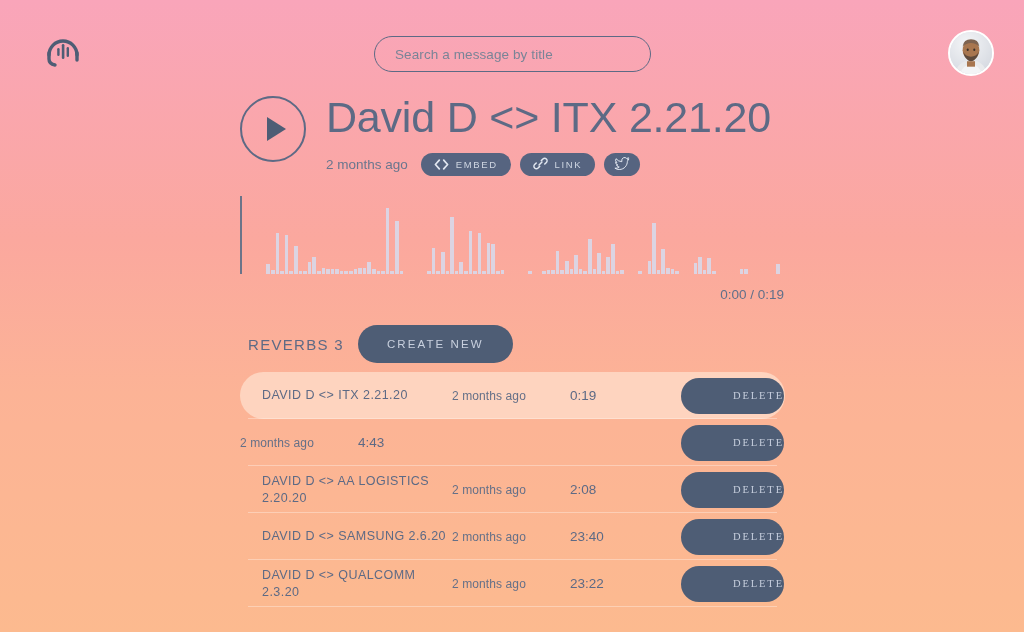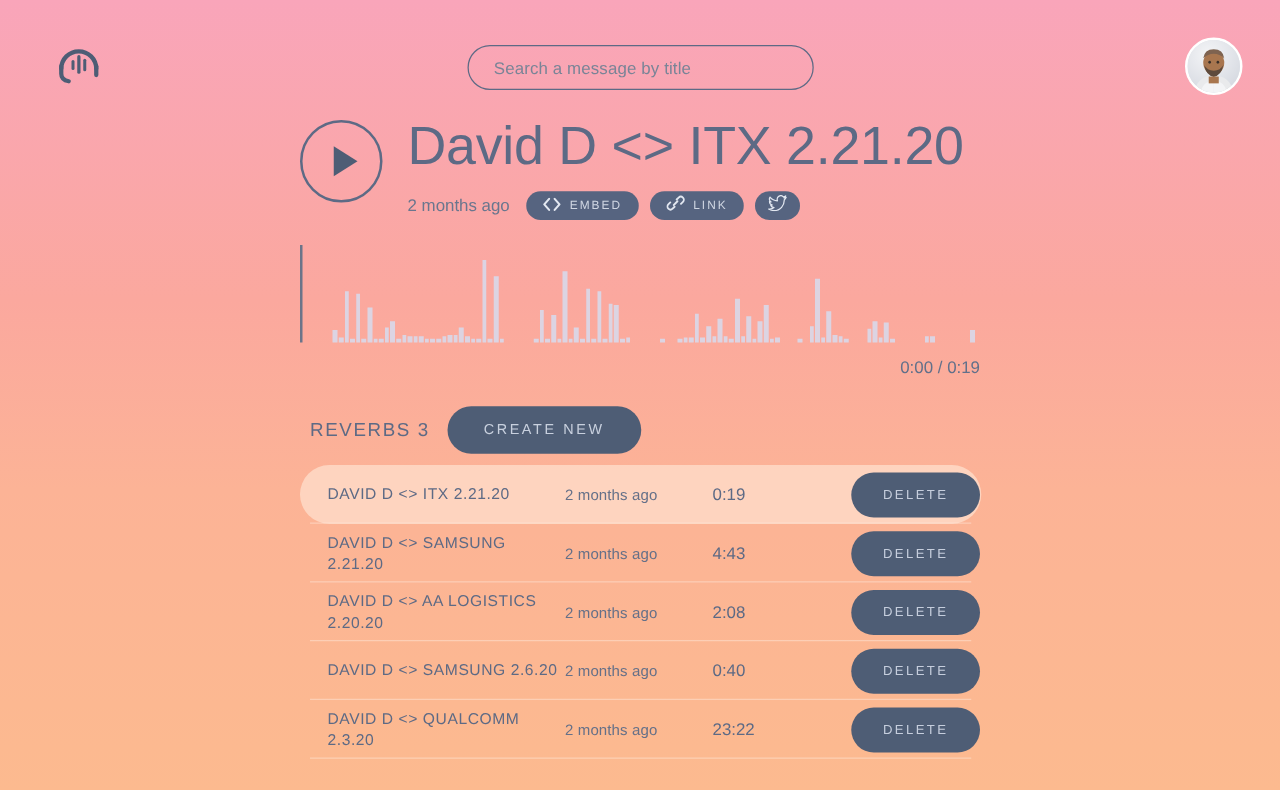--- a/index.html
+++ b/index.html
@@ -270,24 +270,25 @@
     color: #5d6a85;
   }
   .row .c-act { flex: 1; display: flex; justify-content: flex-end; padding-right: 1px; }
   .delete-btn {
     background: #4e5d75;
     border: none;
     border-radius: 18px;
     width: 103px;
     height: 36px;
     color: #c6cedd;
-    font-family: Liberation Sans, sans-serif;
+    font-family: Liberation Serif, serif;
     font-size: 10.5px;
     letter-spacing: 1.9px;
     cursor: pointer;
+    text-align: right;
   }
 </style>
 </head>
 <body>
 
 <div class="topbar">
 
   <div class="logo">
     <span>
       <svg width="44" height="44" viewBox="0 0 44 44">
@@ -516,41 +517,40 @@
     <div class="row active">
       <div class="c-name">DAVID D &lt;&gt; ITX 2.21.20</div>
       <div class="c-age">2 months ago</div>
       <div class="c-dur">0:19</div>
       <div class="c-act">
         <button class="delete-btn">DELETE</button>
       </div>
       <div class="divider"></div>
     </div>
     <div class="row">
-      <div class="c-name">DAVID D &lt;&gt; SAMSUNG 2.21.20</div>
       <div class="c-age">2 months ago</div>
       <div class="c-dur">4:43</div>
       <div class="c-act">
         <button class="delete-btn">DELETE</button>
       </div>
       <div class="divider"></div>
     </div>
     <div class="row">
       <div class="c-name">DAVID D &lt;&gt; AA LOGISTICS 2.20.20</div>
       <div class="c-age">2 months ago</div>
       <div class="c-dur">2:08</div>
       <div class="c-act">
         <button class="delete-btn">DELETE</button>
       </div>
       <div class="divider"></div>
     </div>
     <div class="row">
       <div class="c-name">DAVID D &lt;&gt; SAMSUNG 2.6.20</div>
       <div class="c-age">2 months ago</div>
-      <div class="c-dur">0:40</div>
+      <div class="c-dur">23:40</div>
       <div class="c-act">
         <button class="delete-btn">DELETE</button>
       </div>
       <div class="divider"></div>
     </div>
     <div class="row">
       <div class="c-name">DAVID D &lt;&gt; QUALCOMM 2.3.20</div>
       <div class="c-age">2 months ago</div>
       <div class="c-dur">23:22</div>
       <div class="c-act">

